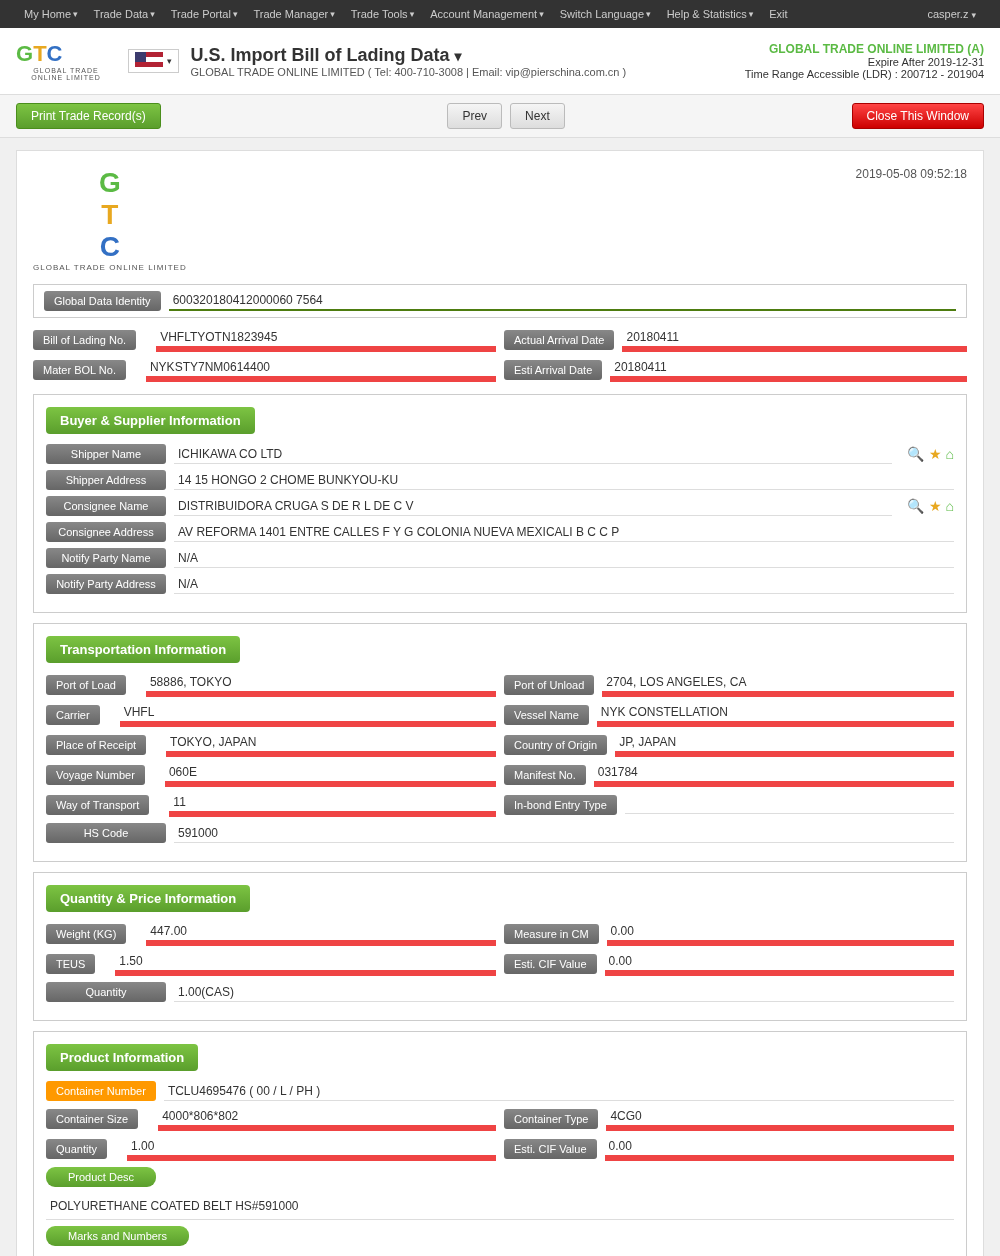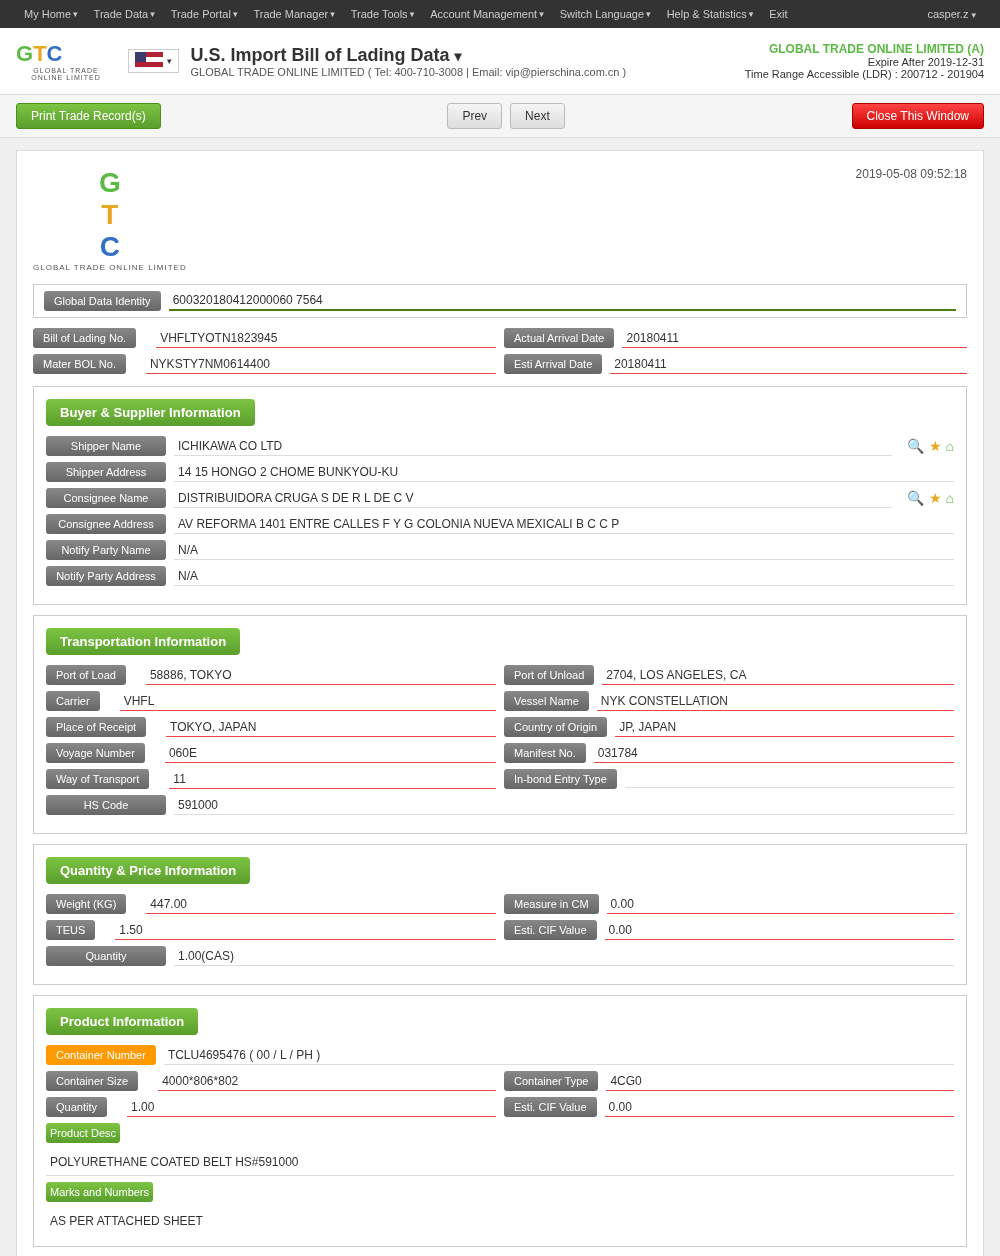--- a/index.html
+++ b/index.html
@@ -50,29 +50,29 @@
     .record-logo .logo-big { font-size: 28px; font-weight: bold; }
     .record-logo .g { color: #5bba44; }
     .record-logo .t { color: #e8a820; }
     .record-logo .c { color: #3370c4; }
     .record-logo .sub { font-size: 8px; color: #555; letter-spacing: 1px; }
     .record-timestamp { font-size: 12px; color: #555; }
 
     
     .gdi-row { display: flex; align-items: center; gap: 8px; margin-bottom: 10px; border: 1px solid #ccc; padding: 6px 10px; }
     .label-badge { background: linear-gradient(180deg, #888, #666); color: #fff; padding: 4px 10px; font-size: 11px; border-radius: 3px; white-space: nowrap; }
-    .label-badge-green { background: linear-gradient(180deg, #7dc443, #5a9e2c); color: #fff; padding: 4px 4px; font-size: 11px; border-radius: 3px; white-space: nowrap; }
+    .label-badge-green { background: linear-gradient(180deg, #7dc443, #5a9e2c); color: #fff; padding: 4px 22px; font-size: 11px; border-radius: 9px; white-space: nowrap; }
     .label-badge-orange { background: #f90; color: #fff; padding: 4px 10px; font-size: 11px; border-radius: 3px; white-space: nowrap; }
     .field-value { flex: 1; font-size: 12px; color: #333; padding: 2px 4px; border-bottom: 2px solid #4d7c0f; }
 
     
     .two-col { display: flex; gap: 8px; align-items: center; margin-bottom: 6px; }
     .two-col .left-group { display: flex; align-items: center; gap: 20px; flex: 1; }
     .two-col .right-group { display: flex; align-items: center; gap: 8px; flex: 1; }
-    .field-value-underline { flex: 1; font-size: 12px; color: #333; padding: 2px 4px; border-bottom: 1px solid #ef4444; min-width: 80px; }
+    .field-value-underline { flex: 1; font-size: 12px; color: #333; padding: 2px 4px; border-bottom: 6px solid #ef4444; min-width: 80px; }
 
     
     .section-header { background: linear-gradient(180deg, #7dc443, #5a9e2c); color: #fff; padding: 6px 14px; font-size: 13px; font-weight: bold; border-radius: 4px; display: inline-block; margin-bottom: 10px; }
 
     .section-box { border: 1px solid #ccc; padding: 12px; margin-bottom: 10px; }
 
     
     .field-row { display: flex; align-items: center; gap: 8px; margin-bottom: 6px; }
     .field-row .label-badge { min-width: 120px; text-align: center; }
     .field-row .field-value { border-bottom: 1px solid #ddd; }

